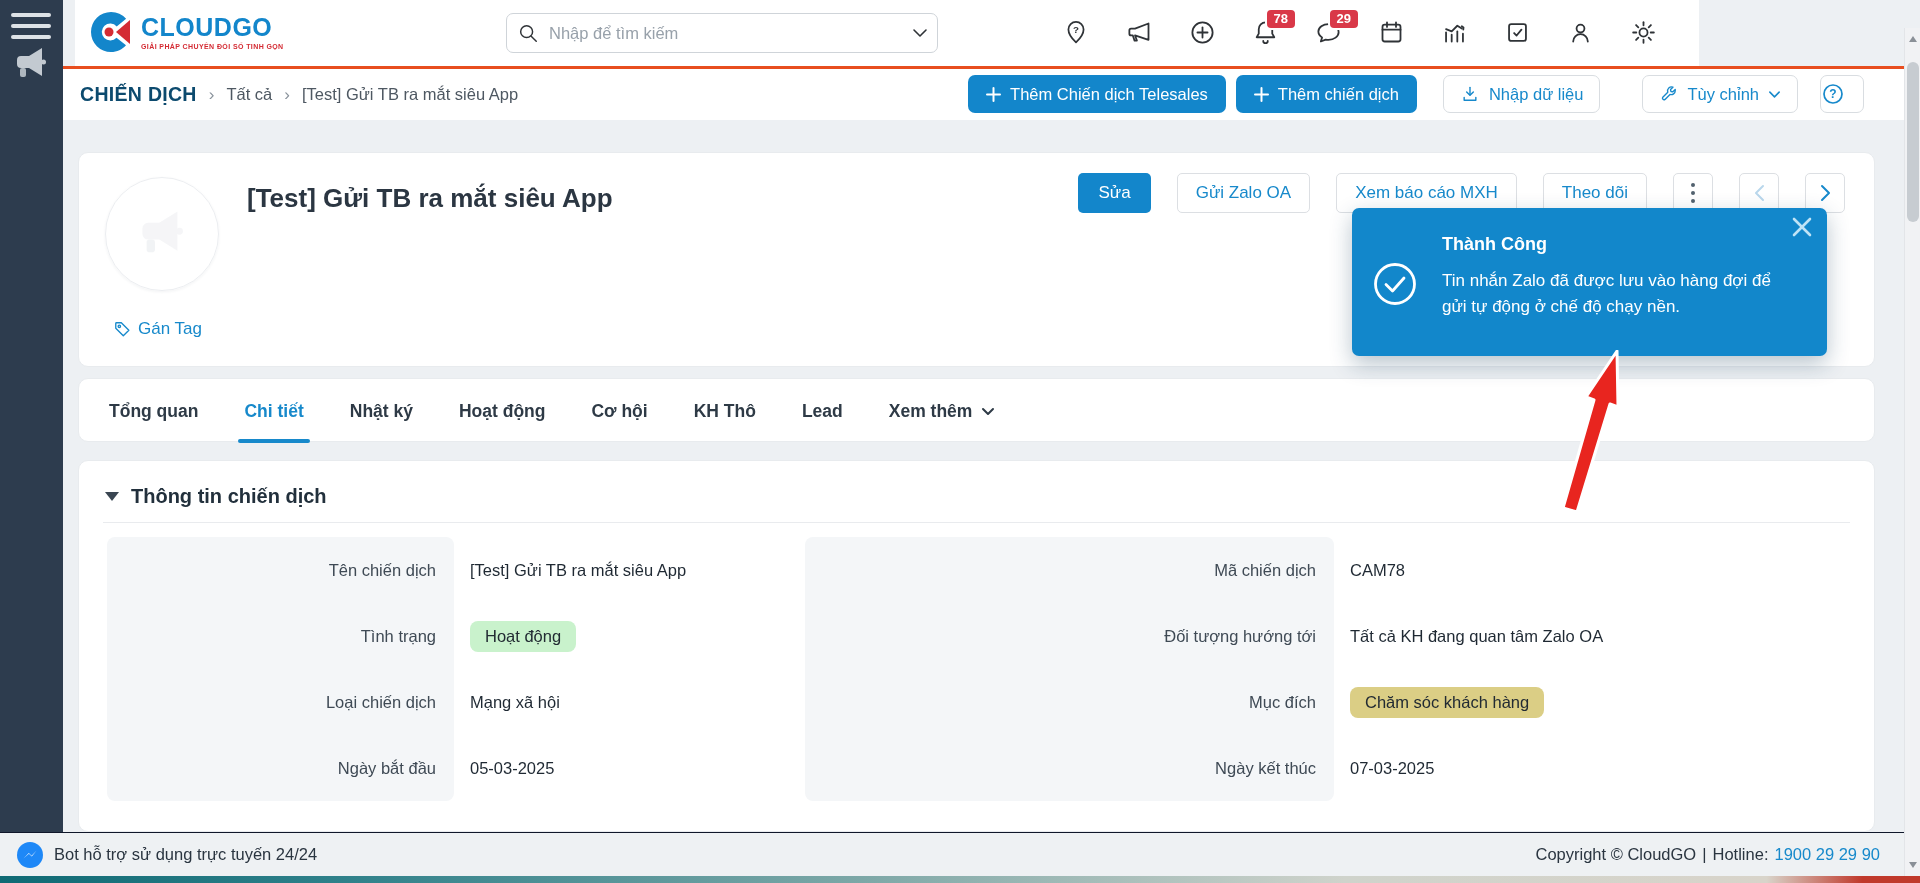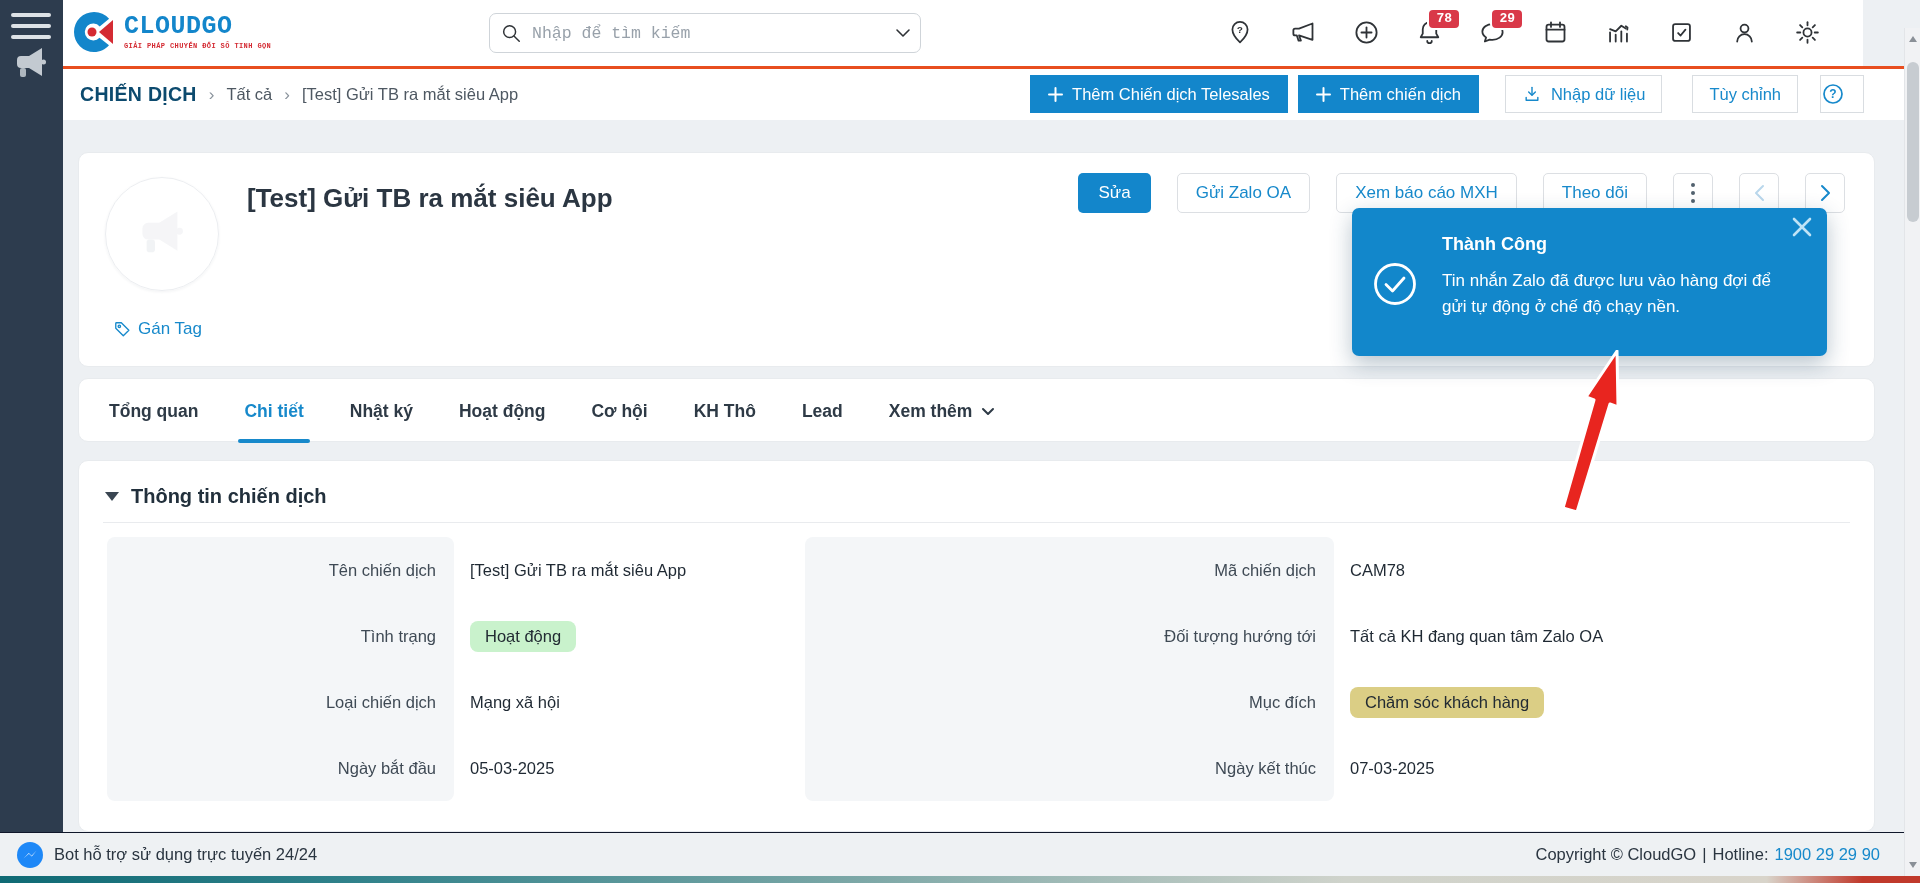--- a/index.html
+++ b/index.html
@@ -7,21 +7,21 @@
   body { font-family: "Liberation Sans", "DejaVu Sans", sans-serif; background:#edf0f3; position:relative; }
   .root { position:absolute; inset:0; width:1920px; height:883px; }
 
   
   .sidebar { position:absolute; left:0; top:0; width:63px; height:832px; background:#2d3c4e; z-index:5; }
   .hamburger { position:absolute; left:11px; top:13px; width:40px; height:30px; cursor:pointer; }
   .hamburger span { display:block; height:4px; border-radius:2px; background:#dde2e6; margin-bottom:7px; }
   .side-mega { position:absolute; left:10px; top:44px; width:42px; height:40px; }
 
   
-  .topbar { position:absolute; left:58px; top:0; width:1805px; height:66px; background:#ffffff; z-index:4;font-family:Liberation Mono, monospace; }
+  .topbar { position:absolute; left:75px; top:0; width:1624px; height:66px; background:#ffffff; z-index:4; }
   .accent-line { position:absolute; left:63px; top:66px; width:1857px; height:3px; background:#e84e1f; z-index:4; }
   .logo { position:absolute; left:14px; top:10px; display:flex; align-items:center; gap:8px; cursor:pointer; }
   .logo-text .nm { font-size:25px; font-weight:bold; color:#1386cb; letter-spacing:.5px; line-height:1; }
   .logo-text .tg { font-size:7px; font-weight:bold; color:#d42b33; letter-spacing:.4px; margin-top:3px; }
   .search-wrap { position:absolute; left:431px; top:13px; width:432px; height:40px; }
   .search-wrap input { width:100%; height:100%; border:1.5px solid #cfd4d9; border-radius:7px; padding:0 36px 0 42px; font-size:16.5px; color:#3a444e; font-family:inherit; outline:none; }
   .search-wrap input::placeholder { color:#98a1aa; }
   .search-ic { position:absolute; left:11px; top:9px; }
   .search-dd { position:absolute; right:10px; top:15px; cursor:pointer; }
   .top-icons { position:absolute; right:42px; top:12px; display:flex; gap:35px; }
@@ -30,24 +30,24 @@
   .ic { stroke:#2f3337; fill:none; stroke-width:1.6; stroke-linecap:round; stroke-linejoin:round; }
 
   
   .crumbbar { position:absolute; left:63px; top:69px; width:1857px; height:51px; background:#fff; z-index:3; }
   .crumbs { position:absolute; left:17px; top:0; height:51px; display:flex; align-items:center; gap:12px; }
   .crumb-module { font-size:19.5px; font-weight:bold; color:#0c4a6e; letter-spacing:.3px; cursor:pointer; }
   .crumb-sep { color:#8a939c; font-size:17px; }
   .crumb-item { font-size:16.5px; color:#4e5862; }
   .crumb-link { cursor:pointer; }
   .toolbar { position:absolute; right:56px; top:6px; display:flex; align-items:center; }
-  .btn { height:38px; display:inline-flex; align-items:center; justify-content:flex-start; gap:9px; border-radius:0; font-size:16.5px; cursor:pointer; white-space:nowrap; }
+  .btn { height:38px; display:inline-flex; align-items:center; justify-content:flex-start; gap:9px; border-radius:7px; font-size:16.5px; cursor:pointer; white-space:nowrap; }
   .btn-blue { background:#1386cb; color:#fff; padding:0 18px; }
   .btn-outline { background:#fff; color:#1789cb; border:1px solid #d9dde1; padding:0 16px; }
-  .ml10{margin-left:10px;} .ml26{margin-left:26px;} .ml30{margin-left:30px;flex-direction:column;} .ml22{margin-left:22px;}
+  .ml10{margin-left:10px;} .ml26{margin-left:26px;} .ml30{margin-left:42px;} .ml22{margin-left:22px;}
   .icb { stroke:#1789cb; fill:none; stroke-width:1.7; stroke-linecap:round; stroke-linejoin:round; }
   .icw { stroke:#fff; fill:none; stroke-width:2; stroke-linecap:round; }
 
   
   .card { position:absolute; background:#fff; border:1px solid #e8ebee; border-radius:10px; }
   .camp-card { left:78px; top:152px; width:1797px; height:215px; }
   .avatar { position:absolute; left:26px; top:24px; width:114px; height:114px; border-radius:50%; border:1px solid #eceef1; box-shadow:0 1px 3px rgba(40,50,60,.06); display:flex; align-items:center; justify-content:center; }
   .camp-title { position:absolute; left:168px; top:30px; font-size:26px; font-weight:600; color:#2b3642; }
   .gantag { position:absolute; left:34px; top:166px; display:flex; align-items:center; gap:6px; color:#1789cb; font-size:17px; cursor:pointer; }
   .camp-actions { position:absolute; right:29px; top:20px; display:flex; gap:26px; }

